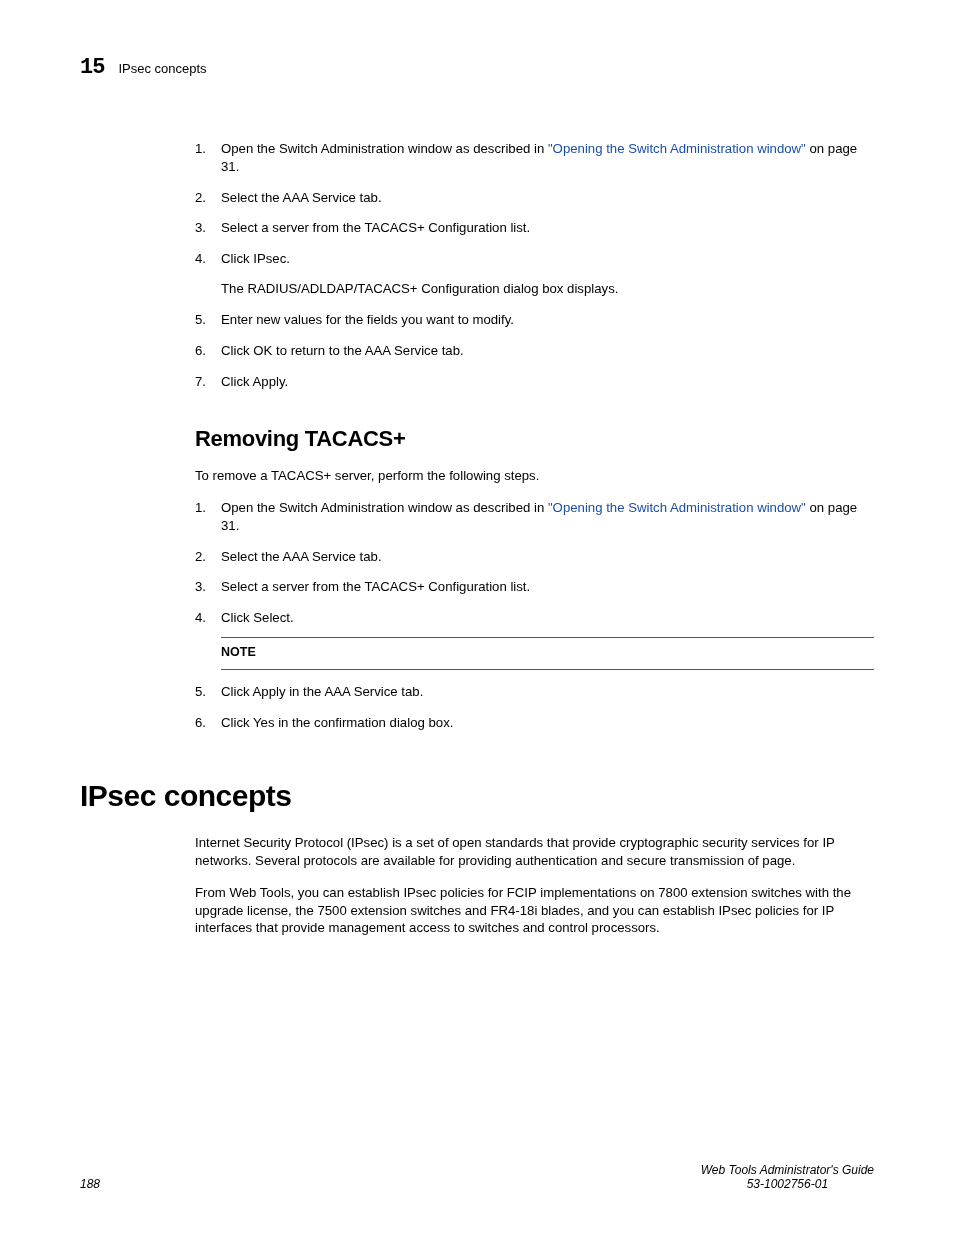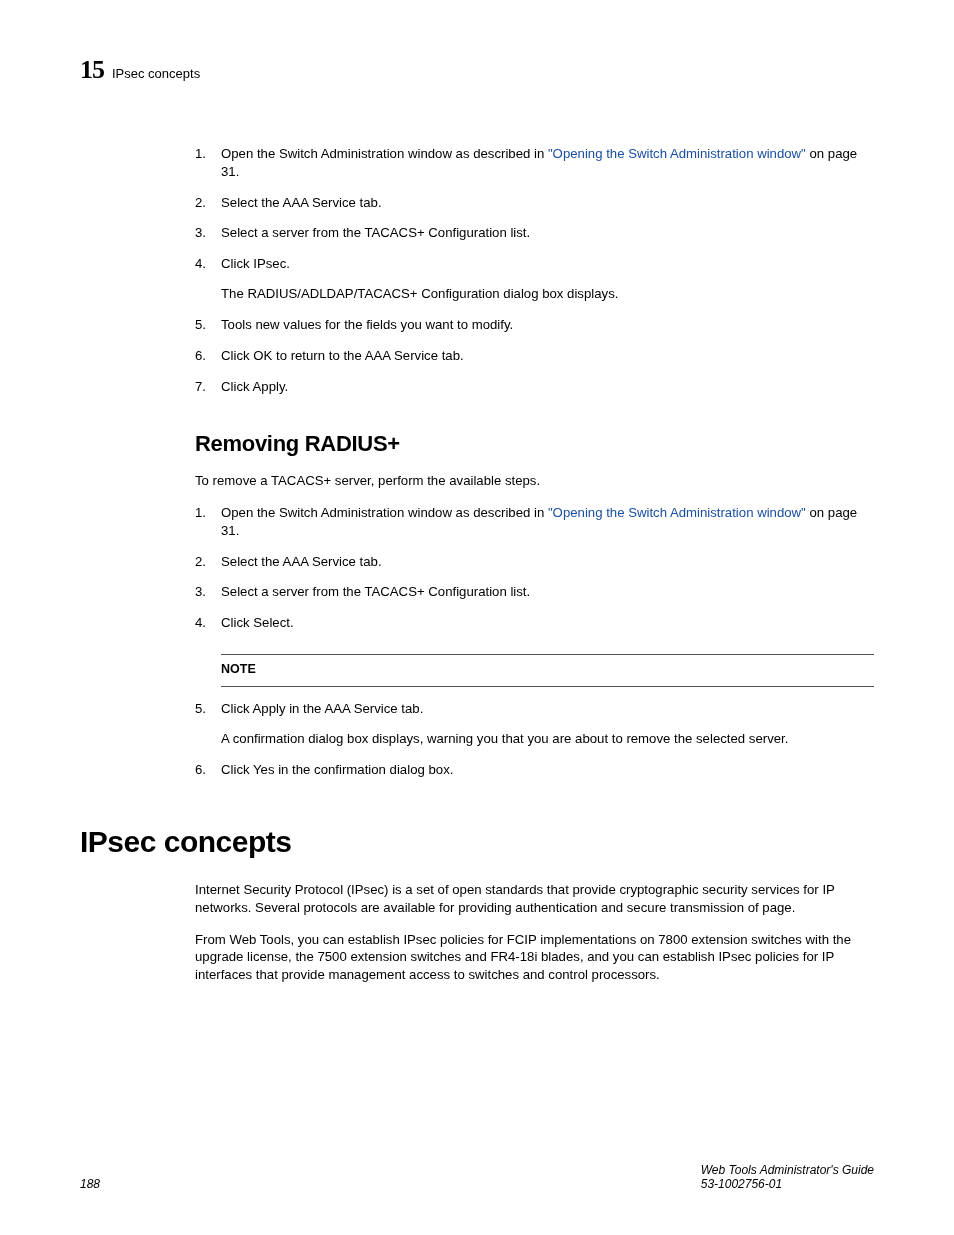--- a/index.html
+++ b/index.html
@@ -16,25 +16,25 @@
   .page {
     padding: 55px 80px 40px 80px;
     box-sizing: border-box;
   }
   .top-header {
     display: flex;
     align-items: baseline;
     margin-bottom: 60px;
   }
   .chap-num {
-    font-family: Liberation Serif, serif;
-    font-size: 26px;
+    font-family: Liberation Mono, monospace;
+    font-size: 22px;
     font-weight: bold;
     letter-spacing: -1px;
-    margin-right: 8px;
+    margin-right: 14px;
   }
   .chap-title {
     font-size: 13px;
   }
   .body-block {
     margin-left: 115px;
     font-size: 13.2px;
     line-height: 1.35;
   }
   ol.steps {
@@ -50,21 +50,21 @@
   ol.steps > li .num {
     position: absolute;
     left: 0;
     top: 0;
   }
   .indent-para {
     margin-top: 12px;
     margin-bottom: 0;
   }
   .note-box {
-    margin-top: 22px;
+    margin-top: 10px;
     margin-bottom: 12px;
     border-top: 1px solid #555;
     border-bottom: 1px solid #555;
     padding: 6px 0 8px 0;
   }
   .b { font-weight: normal; }
   a.xref {
     color: #1a4fa3;
     text-decoration: none;
   }
@@ -90,21 +90,21 @@
     bottom: 44px;
     left: 80px;
     right: 80px;
     display: flex;
     justify-content: space-between;
     align-items: flex-end;
     font-size: 12px;
     font-style: italic;
   }
   .footer .right {
-    text-align: left;
+    text-align: center;
   }
   .note-label {
     font-weight: bold;
     font-size: 12.5px;
   }
 </style>
 </head>
 <body>
 
 <div class="page">
@@ -131,34 +131,34 @@
       </li>
       <li>
         <span class="num">4.</span>
         <span>Click </span><span class="b">IPsec</span><span>.</span>
         <p class="indent-para">
           <span>The </span><span class="b">RADIUS/ADLDAP/TACACS+ Configuration</span><span> dialog box displays.</span>
         </p>
       </li>
       <li>
         <span class="num">5.</span>
-        <span>Tools new values for the fields you want to modify.</span>
+        <span>Enter new values for the fields you want to modify.</span>
       </li>
       <li>
         <span class="num">6.</span>
         <span>Click </span><span class="b">OK</span><span> to return to the </span><span class="b">AAA Service</span><span> tab.</span>
       </li>
       <li>
         <span class="num">7.</span>
         <span>Click </span><span class="b">Apply</span><span>.</span>
       </li>
     </ol>
 
-    <h2 class="subhead">Removing RADIUS+</h2>
-    <p class="intro-para">To remove a TACACS+ server, perform the available steps.</p>
+    <h2 class="subhead">Removing TACACS+</h2>
+    <p class="intro-para">To remove a TACACS+ server, perform the following steps.</p>
 
     <ol class="steps">
       <li>
         <span class="num">1.</span>
         <span>Open the </span><span class="b">Switch Administration</span><span> window as described in </span><a class="xref">"Opening the Switch Administration window"</a><span> on page 31.</span>
       </li>
       <li>
         <span class="num">2.</span>
         <span>Select the </span><span class="b">AAA Service</span><span> tab.</span>
       </li>
@@ -169,21 +169,20 @@
       <li>
         <span class="num">4.</span>
         <span>Click </span><span class="b">Select</span><span>.</span>
         <div class="note-box">
           <div class="note-label">NOTE</div>
         </div>
       </li>
       <li>
         <span class="num">5.</span>
         <span>Click </span><span class="b">Apply</span><span> in the </span><span class="b">AAA Service</span><span> tab.</span>
-        <p class="indent-para">A confirmation dialog box displays, warning you that you are about to remove the selected server.</p>
       </li>
       <li>
         <span class="num">6.</span>
         <span>Click </span><span class="b">Yes</span><span> in the confirmation dialog box.</span>
       </li>
     </ol>
 
     <h1 class="mainhead">IPsec concepts</h1>
     <p class="intro-para">Internet Security Protocol (IPsec) is a set of open standards that provide cryptographic security services for IP networks. Several protocols are available for providing authentication and secure transmission of page.</p>
     <p class="intro-para">From Web Tools, you can establish IPsec policies for FCIP implementations on 7800 extension switches with the upgrade license, the 7500 extension switches and FR4-18i blades, and you can establish IPsec policies for IP interfaces that provide management access to switches and control processors.</p>

